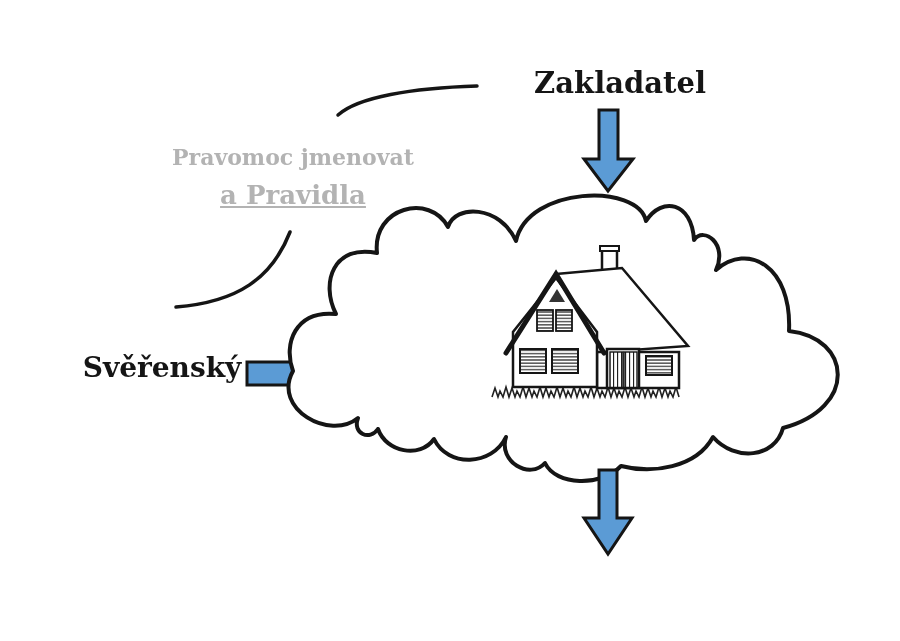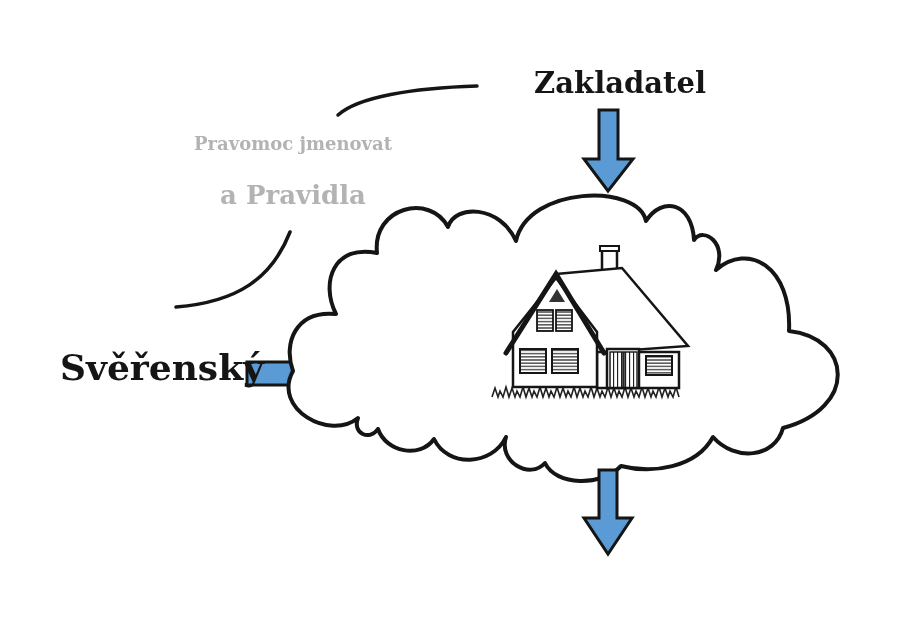--- a/index.html
+++ b/index.html
@@ -13,23 +13,23 @@
     position:relative;width:900px;height:641px;overflow:hidden;
     background:var(--background);
     font-family:"DejaVu Serif","Liberation Serif",serif;
   }
   .gfx{position:absolute;left:0;top:0;}
   .lbl{
     position:absolute;transform:translateX(-50%);
     font-weight:700;color:var(--ink);white-space:nowrap;line-height:1.2;
   }
   .lbl-founder{left:620px;top:66px;font-size:29px;}
-  .lbl-power1{left:293px;top:133px;font-size:18px;color:var(--muted-text);}
-  .lbl-power2{left:293px;top:180px;font-size:26px;color:var(--muted-text);}
-  .lbl-trustee{left:162px;top:351px;font-size:36px;text-align:center;line-height:33px;}
+  .lbl-power1{left:293px;top:144px;font-size:22px;color:var(--muted-text);}
+  .lbl-power2{left:293px;top:180px;font-size:26px;color:var(--muted-text);text-decoration:underline;}
+  .lbl-trustee{left:162px;top:351px;font-size:28px;text-align:center;line-height:33px;}
   .lbl-beneficiaries{left:620px;top:562px;font-size:29px;}
 
   .cloud{fill:#fff;stroke:var(--ink);stroke-width:4;stroke-linejoin:round;}
   .arc{fill:none;stroke:var(--ink);stroke-width:3.5;stroke-linecap:round;}
   .arrow{fill:var(--arrow-fill);stroke:var(--ink);stroke-width:3;stroke-linejoin:miter;}
   .connector{fill:var(--arrow-fill);stroke:var(--ink);stroke-width:3;}
   .hs{fill:#fff;stroke:var(--ink);}
   .slatted{fill:url(#slats);stroke:var(--ink);}
   .planked{fill:url(#planks);stroke:var(--ink);}
 </style>

